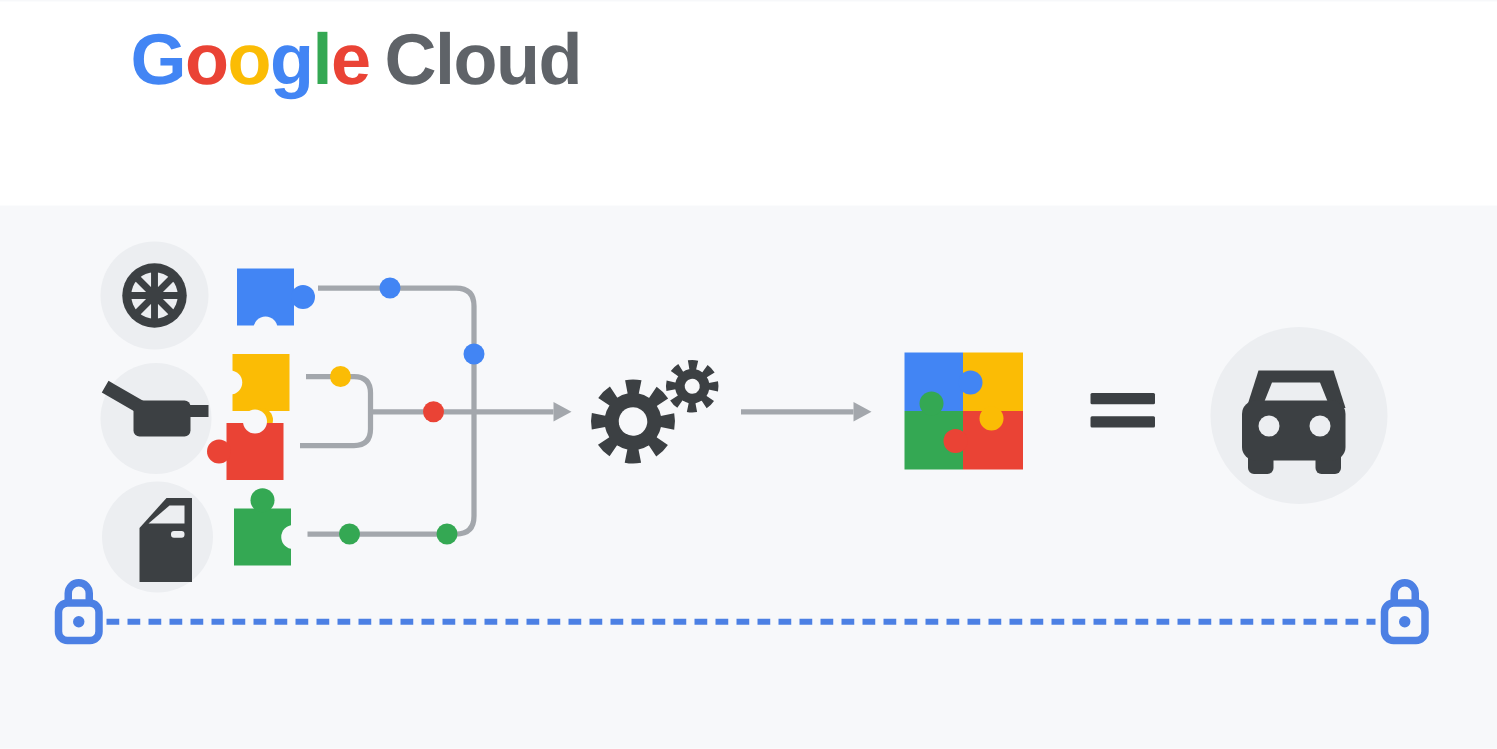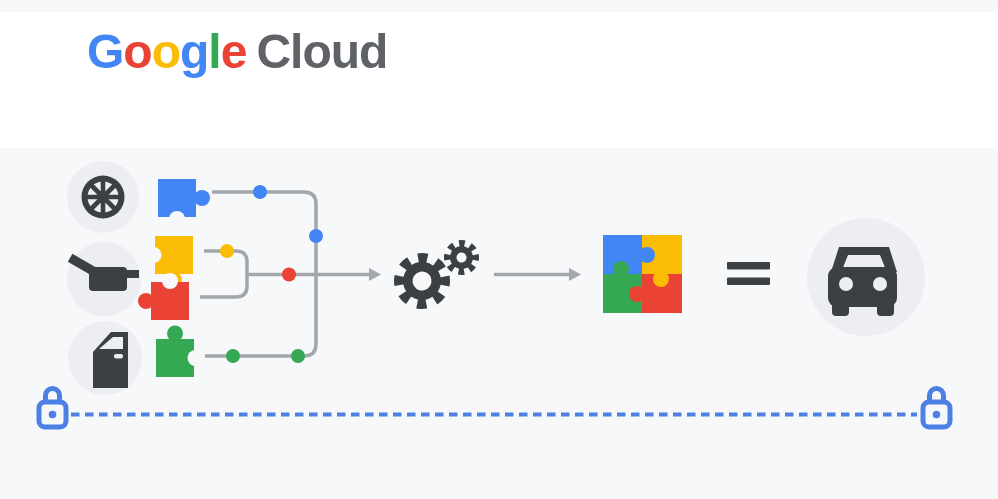--- a/index.html
+++ b/index.html
@@ -1,18 +1,18 @@
 <!DOCTYPE html>
 <html><head>
 <meta charset="utf-8">
 <style>
   html,body{margin:0;padding:0;}
   .canvas{position:relative;width:998px;height:499px;overflow:hidden;
           font-family:"Liberation Sans",sans-serif;}
-  .top-band{position:absolute;left:0;top:12px;width:998px;height:136px;}
+  .top-band{position:absolute;left:0;top:1px;width:998px;height:136px;}
   .logo{position:absolute;left:87px;top:14px;font-size:48px;font-weight:bold;
         letter-spacing:-1px;line-height:52px;white-space:nowrap;}
   .logo .product{margin-left:10px;}
   svg.diagram{position:absolute;left:0;top:0;display:block;}
 </style>
 </head>
 <body>
 
 <div class="canvas" style="background: rgb(247, 248, 250);">
 

